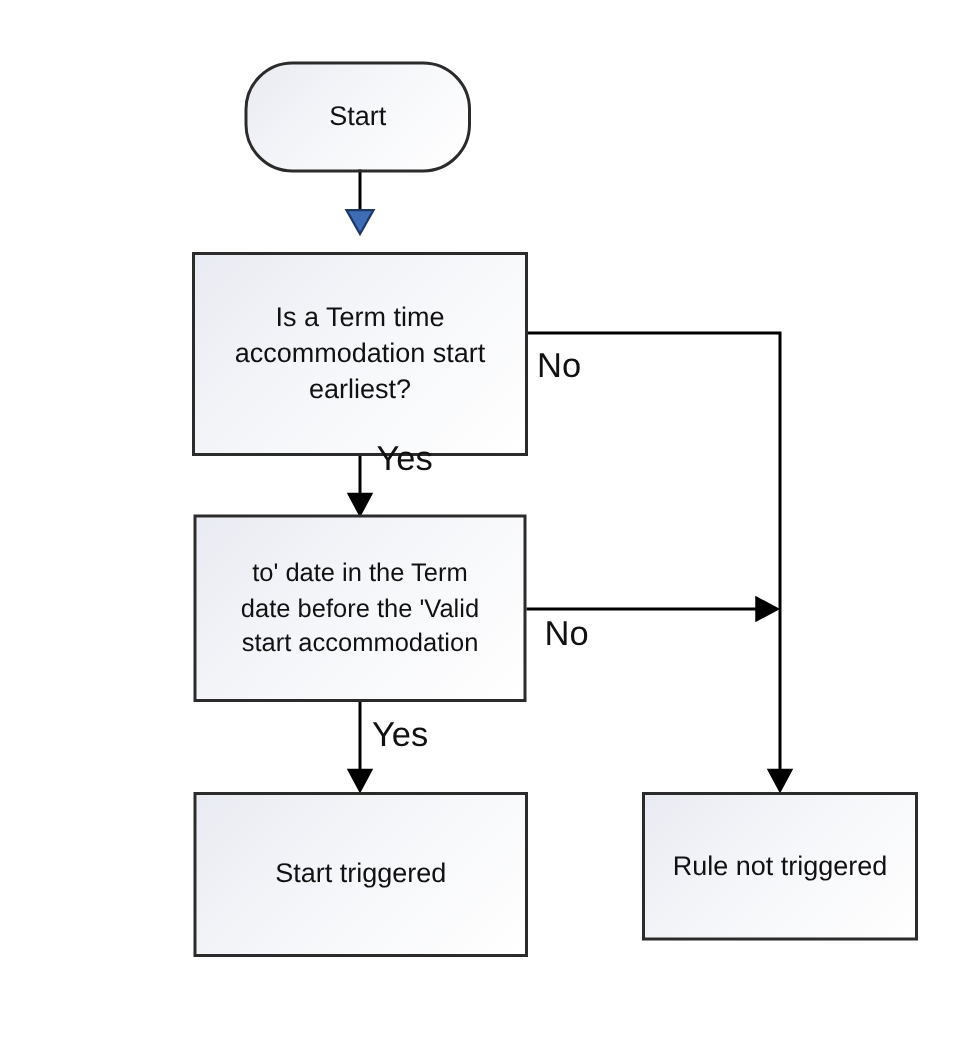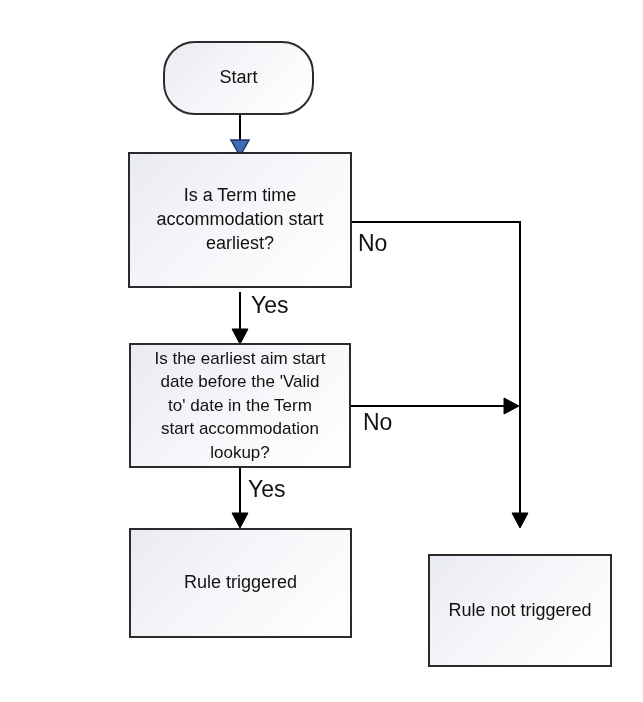--- a/index.html
+++ b/index.html
@@ -62,24 +62,24 @@
     line-height: 1.33;
   }
   .terminator {
     border-radius: 32px;
   }
   .node .line {
     display: block;
     white-space: nowrap;
   }
   .node-start        { left: 163px; top: 41px;  width: 151px; height: 74px; }
-  .node-q1           { left: 128px; top: 152px; width: 224px; height: 136px; }
+  .node-q1           { left: 128px; top: 168px; width: 224px; height: 136px; }
   .node-q2           { left: 129px; top: 343px; width: 222px; height: 125px; font-size: 17px; line-height: 1.38; }
   .node-triggered    { left: 129px; top: 528px; width: 223px; height: 110px; }
-  .node-nottriggered { left: 428px; top: 528px; width: 184px; height: 113px; margin-top: 26px; }
+  .node-nottriggered { left: 428px; top: 528px; width: 184px; height: 99px; }
   .edge-label {
     position: absolute;
     color: var(--text);
     font-size: 23px;
     line-height: 1.1;
     white-space: nowrap;
   }
   .label-yes1 { left: 251px; top: 293px; }
   .label-no1  { left: 358px; top: 231px; }
   .label-yes2 { left: 248px; top: 477px; }
@@ -127,31 +127,29 @@
   <div class="node node-q1">
     <div>
       <span class="line">Is a Term time</span>
       <span class="line">accommodation start</span>
       <span class="line">earliest?</span>
     </div>
   </div>
 
   <div class="node node-q2">
     <div>
-      <span class="line">Is the earliest aim start</span>
+      <span class="line">to' date in the Term</span>
       <span class="line">date before the 'Valid</span>
-      <span class="line">to' date in the Term</span>
       <span class="line">start accommodation</span>
-      <span class="line">lookup?</span>
     </div>
   </div>
 
   <div class="node node-triggered">
     <div>
-      <span class="line">Rule triggered</span>
+      <span class="line">Start triggered</span>
     </div>
   </div>
 
   <div class="node node-nottriggered">
     <div>
       <span class="line">Rule not triggered</span>
     </div>
   </div>
 
   <span class="edge-label label-yes1">Yes</span>

